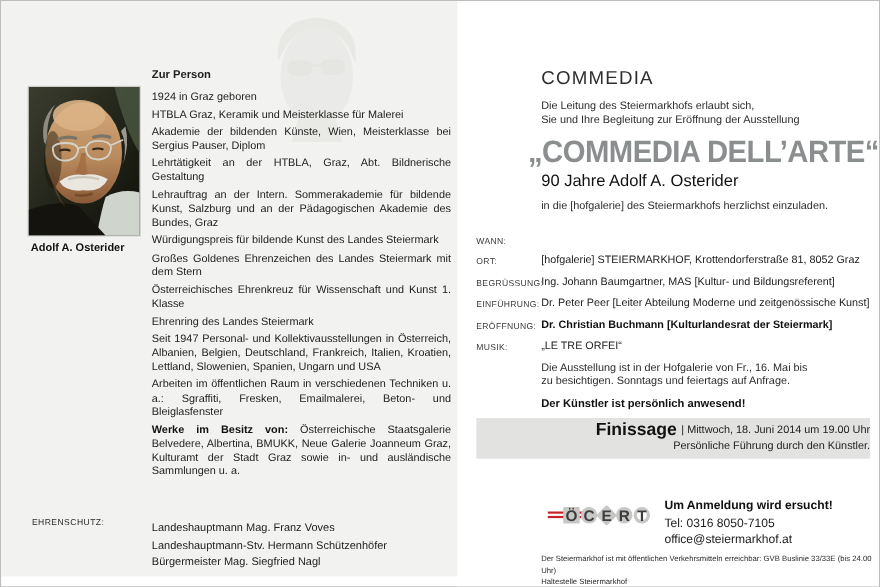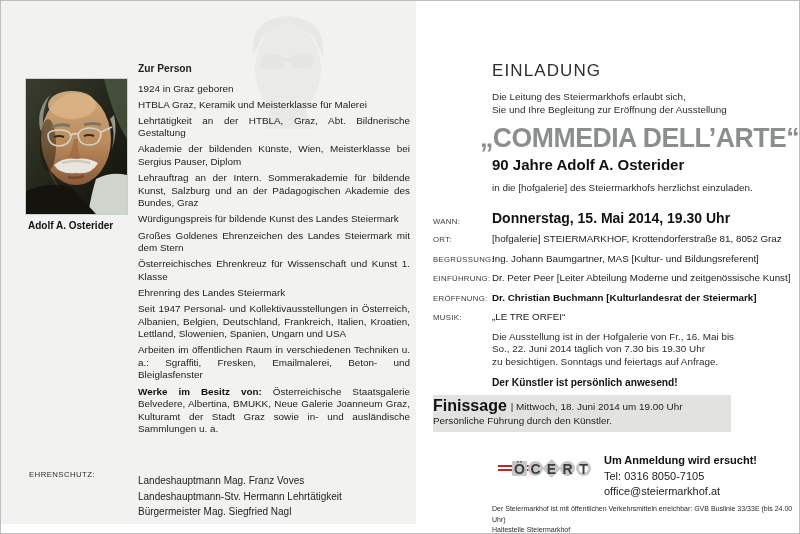--- a/index.html
+++ b/index.html
@@ -35,33 +35,33 @@
   .bio-item b{color:#111;}
   .ehrenschutz-label{position:absolute;left:28px;top:457px;font-size:7.8px;letter-spacing:.4px;color:#2b2b2b;margin-top:12px;}
   .ehrenschutz-names{position:absolute;left:137px;top:472px;font-size:10px;line-height:15.5px;color:#222;}
   
   .right-page{position:absolute;left:415px;top:0;width:385px;height:534px;background:#ffffff;}
   .rp-inner{position:absolute;left:17px;top:0;width:363px;padding-top:60px;}
   .einladung{margin:0 0 0 59px;font-size:17px;font-weight:normal;letter-spacing:1.1px;color:#2e2e2e;line-height:20px;}
   .intro{margin:9px 0 0 59px;font-size:9.9px;line-height:13px;color:#2c2c2c;}
   .exh-title{margin:7px 0 0 47px;font-size:28px;font-weight:bold;color:#8b8e8f;letter-spacing:-.5px;line-height:30px;white-space:nowrap;text-align:right;}
   .exh-title span{display:inline-block;transform:scaleX(.95);transform-origin:left center;}
-  .subtitle{margin:3px 0 0 59px;font-size:15px;font-weight:bold;line-height:18px;color:#111;}
+  .subtitle{margin:3px 0 0 59px;font-size:15px;font-weight:normal;line-height:18px;color:#111;}
   .invite{margin:8px 0 0 59px;font-size:9.9px;color:#2c2c2c;}
   .details{margin-top:17px;}
   .detail-row{display:flex;margin-bottom:8.5px;align-items:flex-end;}
   .detail-label{width:59px;flex:none;font-size:7.8px;letter-spacing:.3px;color:#3a3a3a;padding-top:2px;}
   .detail-value{font-size:9.8px;white-space:nowrap;color:#222;}
   .detail-row.big{margin-bottom:7px;}
   .detail-row.big .detail-label{padding-top:5px;}
   .detail-row.big .detail-value{font-size:14px;font-weight:bold;color:#111;}
   .detail-row.bold .detail-value{font-weight:bold;color:#111;}
   .exhibition{margin:2px 0 0 59px;font-size:9.9px;line-height:12.8px;color:#2c2c2c;}
   .artist-present{margin:8px 0 0 59px;font-size:10.2px;font-weight:bold;color:#111;}
-  .finissage{margin:7px 0 0 0;width:298px;background:#e2e2e1;text-align:left;padding:4px 0 5px;}
+  .finissage{margin:7px 0 0 0;width:358px;background:#e2e2e1;text-align:right;padding:4px 0 5px;}
   .finissage .line1{font-size:9.9px;line-height:14px;color:#222;}
   .finissage .fin-title{font-size:16px;font-weight:bold;color:#111;margin-right:4px;vertical-align:-1px;}
   .finissage .line2{font-size:9.9px;line-height:12px;margin-top:1px;color:#222;}
   .bottom-row{position:absolute;left:82px;top:452px;display:flex;align-items:flex-start;}
   
   .ocert{position:relative;margin-top:4px;padding-left:14px;height:24px;display:flex;align-items:center;}
   .oc-red{position:absolute;left:0;top:8px;width:37px;height:6px;border-top:2px solid #c5232b;border-bottom:2px solid #c5232b;box-sizing:border-box;}
   .oc-cell{position:relative;width:15px;height:20px;display:inline-flex;align-items:center;justify-content:center;margin-right:1px;}
   .oc-shape{position:absolute;left:0;top:2px;width:15px;height:15px;background:#c7c7c6;}
   .oc-shape.sq{border-radius:1px;}
@@ -134,56 +134,55 @@
         <path d="M20 78 Q22 98 34 110 Q24 96 22 76 Z" fill="#6e4427" opacity=".6"></path>
       </svg>
     </div>
     <div class="portrait-caption">Adolf A. Osterider</div>
 
     <div class="bio">
       <div class="bio-heading">Zur Person</div>
       <div id="bio-list">
           <div class="bio-item">1924 in Graz geboren</div>
           <div class="bio-item">HTBLA Graz, Keramik und Meisterklasse für Malerei</div>
+          <div class="bio-item">Akademie der bildenden Künste, Wien, Meisterklasse bei Sergius Pauser, Diplom</div>
           <div class="bio-item">Lehrtätigkeit an der HTBLA, Graz, Abt. Bildnerische Gestaltung</div>
-          <div class="bio-item">Akademie der bildenden Künste, Wien, Meisterklasse bei Sergius Pauser, Diplom</div>
           <div class="bio-item">Lehrauftrag an der Intern. Sommerakademie für bildende Kunst, Salzburg und an der Pädagogischen Akademie des Bundes, Graz</div>
           <div class="bio-item">Würdigungspreis für bildende Kunst des Landes Steiermark</div>
           <div class="bio-item">Großes Goldenes Ehrenzeichen des Landes Steiermark mit dem Stern</div>
           <div class="bio-item">Österreichisches Ehrenkreuz für Wissenschaft und Kunst 1. Klasse</div>
           <div class="bio-item">Ehrenring des Landes Steiermark</div>
           <div class="bio-item">Seit 1947 Personal- und Kollektivausstellungen in Österreich, Albanien, Belgien, Deutschland, Frankreich, Italien, Kroatien, Lettland, Slowenien, Spanien, Ungarn und USA</div>
           <div class="bio-item">Arbeiten im öffentlichen Raum in verschiedenen Techniken u. a.: Sgraffiti, Fresken, Emailmalerei, Beton- und Bleiglasfenster</div>
           <div class="bio-item"><b>Werke im Besitz von: </b>Österreichische Staatsgalerie Belvedere, Albertina, BMUKK, Neue Galerie Joanneum Graz, Kulturamt der Stadt Graz sowie in- und ausländische Sammlungen u. a.</div>
         </div>
     </div>
 
     <div class="ehrenschutz-label">EHRENSCHUTZ:</div>
     <div class="ehrenschutz-names" id="ehrenschutz-names">
         <div>Landeshauptmann Mag. Franz Voves</div>
-        <div>Landeshauptmann-Stv. Hermann Lehrtätigkeit</div>
+        <div>Landeshauptmann-Stv. Hermann Schützenhöfer</div>
         <div>Bürgermeister Mag. Siegfried Nagl</div>
       </div>
   </div>
 
   <div class="right-page">
     <div class="rp-inner">
-      <h1 class="einladung">EINLADUNG</h1>
+      <h1 class="einladung">COMMEDIA</h1>
       <div class="intro">
         <div>Die Leitung des Steiermarkhofs erlaubt sich,</div>
         <div>Sie und Ihre Begleitung zur Eröffnung der Ausstellung</div>
       </div>
       <div class="exh-title"><span>„COMMEDIA DELL’ARTE“</span></div>
       <div class="subtitle">90 Jahre Adolf A. Osterider</div>
       <div class="invite">in die [hofgalerie] des Steiermarkhofs herzlichst einzuladen.</div>
 
       <div class="details" id="details-rows">
           <div class="detail-row big">
             <span class="detail-label">WANN:</span>
-            <span class="detail-value">Donnerstag, 15. Mai 2014, 19.30 Uhr</span>
           </div>
           <div class="detail-row">
             <span class="detail-label">ORT:</span>
             <span class="detail-value">[hofgalerie] STEIERMARKHOF, Krottendorferstraße 81, 8052 Graz</span>
           </div>
           <div class="detail-row">
             <span class="detail-label">BEGRÜSSUNG:</span>
             <span class="detail-value">Ing. Johann Baumgartner, MAS [Kultur- und Bildungsreferent]</span>
           </div>
           <div class="detail-row">
@@ -195,21 +194,20 @@
             <span class="detail-value">Dr. Christian Buchmann [Kulturlandesrat der Steiermark]</span>
           </div>
           <div class="detail-row">
             <span class="detail-label">MUSIK:</span>
             <span class="detail-value">„LE TRE ORFEI“</span>
           </div>
         </div>
 
       <div class="exhibition" id="exhibition-lines">
           <div>Die Ausstellung ist in der Hofgalerie von Fr., 16. Mai bis</div>
-          <div>So., 22. Juni 2014 täglich von 7.30 bis 19.30 Uhr</div>
           <div>zu besichtigen. Sonntags und feiertags auf Anfrage.</div>
         </div>
       <div class="artist-present">Der Künstler ist persönlich anwesend!</div>
 
       <div class="finissage">
         <div class="line1">
           <span class="fin-title">Finissage</span><span>| Mittwoch, 18. Juni 2014 um 19.00 Uhr</span>
         </div>
         <div class="line2">Persönliche Führung durch den Künstler.</div>
       </div>

